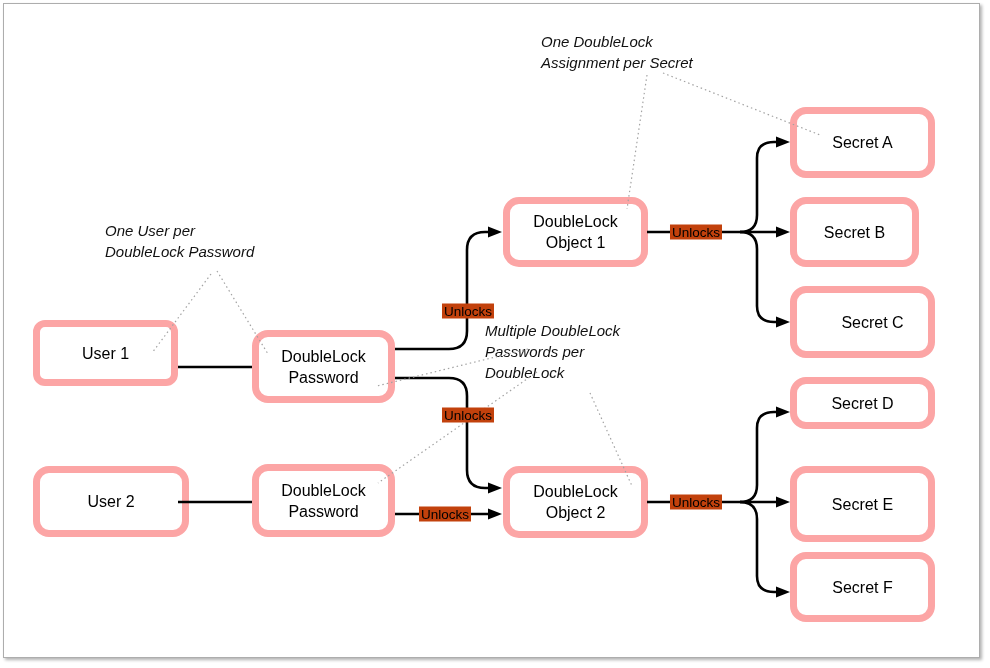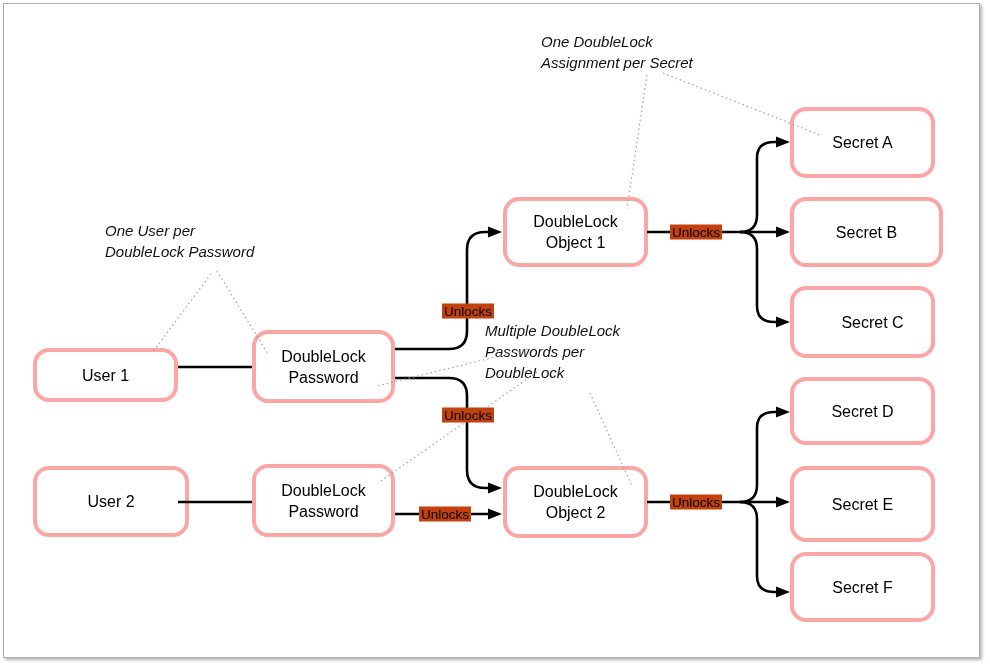--- a/index.html
+++ b/index.html
@@ -12,21 +12,21 @@
   .frame {
     position:absolute; left:3px; top:3px;
     width:975px; height:653px;
     border:1px solid #adadad;
     background:#ffffff;
     box-shadow:2px 2px 3px rgba(0,0,0,0.30);
     z-index:1;
   }
   .node {
     position:absolute; box-sizing:border-box;
-    border:4px solid #fca5a5; border-radius:16px;
+    border:7px solid #fca5a5; border-radius:16px;
     background:#ffffff; color:#000;
     display:flex; align-items:center; justify-content:center;
     text-align:center; font-size:16px; line-height:21px;
     white-space:pre-line; z-index:3;
   }
   svg.wires {
     position:absolute; left:0; top:0; z-index:5;
     pointer-events:none;
   }
   .ann {
@@ -41,34 +41,34 @@
     background:#c2410c; padding:0 2px;
     transform:translate(-50%,-50%);
     white-space:nowrap;
   }
 </style>
 </head>
 <body>
 
 <div class="frame"></div>
 
-<div class="node" style="left:33px;  top:348px; width:145px; height:54px;">User 1</div>
+<div class="node" style="left:33px;  top:320px; width:145px; height:66px;border-radius:12px;">User 1</div>
 <div class="node" style="left:33px;  top:466px; width:156px; height:71px;">User 2</div>
 <div class="node" style="left:252px; top:330px; width:143px; height:73px;">DoubleLock
 Password</div>
 <div class="node" style="left:252px; top:464px; width:143px; height:73px;">DoubleLock
 Password</div>
 <div class="node" style="left:503px; top:197px; width:145px; height:70px;">DoubleLock
 Object 1</div>
 <div class="node" style="left:503px; top:466px; width:145px; height:72px;">DoubleLock
 Object 2</div>
 <div class="node" style="left:790px; top:107px; width:145px; height:71px;">Secret A</div>
-<div class="node" style="left:790px; top:197px; width:153px; height:70px;">Secret B</div>
+<div class="node" style="left:790px; top:197px; width:129px; height:70px;">Secret B</div>
 <div class="node" style="left:790px; top:286px; width:145px; height:72px;padding-left:20px;">Secret C</div>
-<div class="node" style="left:790px; top:377px; width:145px; height:68px;">Secret D</div>
+<div class="node" style="left:790px; top:377px; width:145px; height:52px;">Secret D</div>
 <div class="node" style="left:790px; top:466px; width:145px; height:76px;">Secret E</div>
 <div class="node" style="left:790px; top:552px; width:145px; height:70px;">Secret F</div>
 
 <div class="ann" style="left:656px; top:31px;  width:230px;">One DoubleLock
 Assignment per Secret</div>
 <div class="ann" style="left:220px; top:220px; width:230px;">One User per
 DoubleLock Password</div>
 <div class="ann" style="left:600px; top:320px; width:230px;">Multiple DoubleLock
 Passwords per
 DoubleLock</div>

